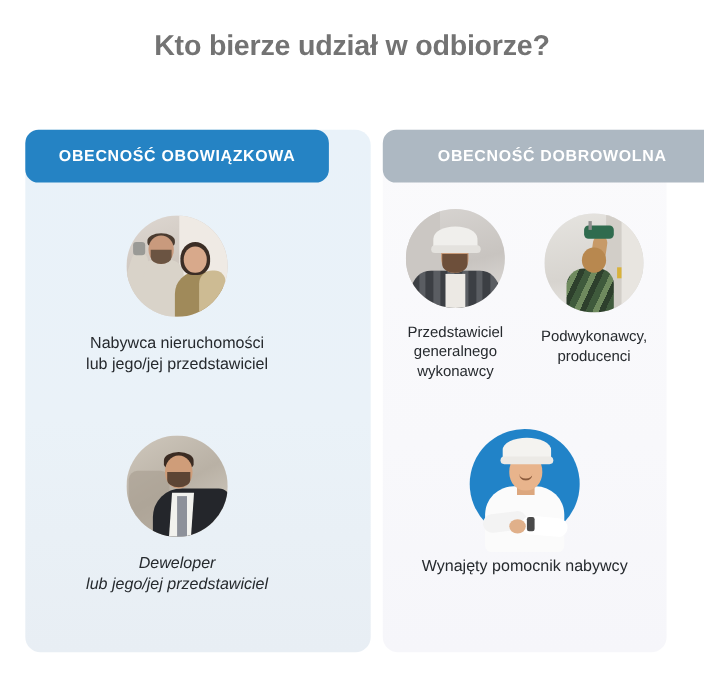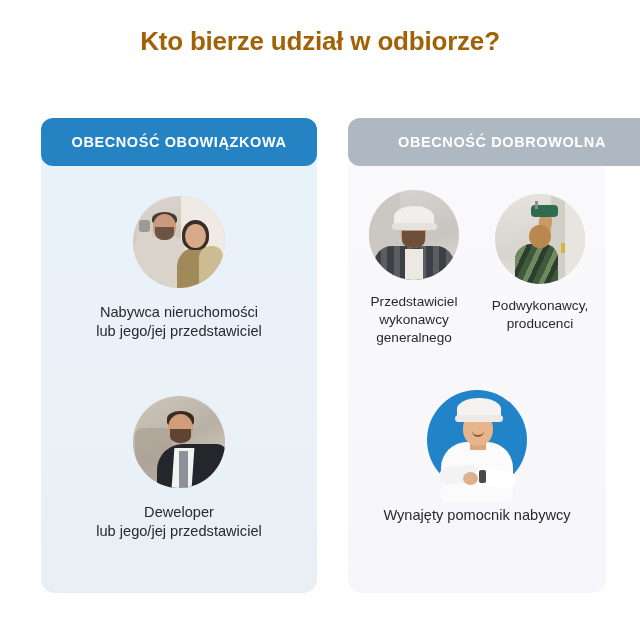--- a/index.html
+++ b/index.html
@@ -5,27 +5,27 @@
   html,body{margin:0;padding:0;}
   body{
     width:640px;height:619px;background:#ffffff;
     font-family:"Liberation Sans", sans-serif;
     overflow:hidden;position:relative;
   }
   .page{position:absolute;inset:0;}
 
   .title{
     position:absolute;left:0;top:26px;width:640px;text-align:center;
-    font-size:26px;font-weight:bold;color:#a16207;letter-spacing:-0.2px;
+    font-size:26px;font-weight:bold;color:#737373;letter-spacing:-0.2px;
   }
 
   
   .panel{position:absolute;border-radius:14px;}
   .panel-left{
-    left:41px;top:118px;width:276px;height:475px;
+    left:23px;top:118px;width:314px;height:475px;
     background:linear-gradient(180deg,#e9f2f9 0%,#eaf2f8 55%,#e8eef4 100%);
   }
   .panel-right{
     left:348px;top:118px;width:258px;height:475px;
     background:linear-gradient(180deg,#fafafc 0%,#f8f8fb 60%,#f6f6fa 100%);
   }
 
   .head{
     position:absolute;left:0;top:0;height:48px;border-radius:12px;
     display:flex;align-items:center;justify-content:center;
@@ -155,21 +155,21 @@
       <div class="circ c92 ph-dev">
         <div class="bg"></div>
           <div class="blur"></div>
         <div class="suit"></div>
           <div class="shirt"></div>
           <div class="tie"></div>
         <div class="hair"></div>
           <div class="head"></div>
           <div class="beard"></div>
       </div>
-      <div class="caption" style="margin-top:15px;">
+      <div class="caption" style="margin-top:15px;font-style:italic;">
         <div>Deweloper</div>
         <div>lub jego/jej przedstawiciel</div>
       </div>
     </div>
   </div>
 
   <div class="panel panel-right">
     <div class="head head-right">OBECNOŚĆ DOBROWOLNA</div>
 
     <div class="cell" style="left:6px;top:72px;width:120px;text-align:center;">
@@ -178,22 +178,22 @@
           <div class="door"></div>
         <div class="plaid"></div>
           <div class="tshirt"></div>
         <div class="head"></div>
           <div class="beard"></div>
         <div class="helmet"></div>
           <div class="brim"></div>
       </div>
       <div class="caption small" style="margin-top:13px;">
         <div>Przedstawiciel</div>
+        <div>generalnego</div>
         <div>wykonawcy</div>
-        <div>generalnego</div>
       </div>
     </div>
 
     <div class="cell" style="left:130px;top:76px;width:124px;">
       <div class="circ c90 ph-sub">
         <div class="bg"></div>
           <div class="frame2"></div>
           <div class="frame"></div>
           <div class="tape"></div>
         <div class="armUp"></div>

